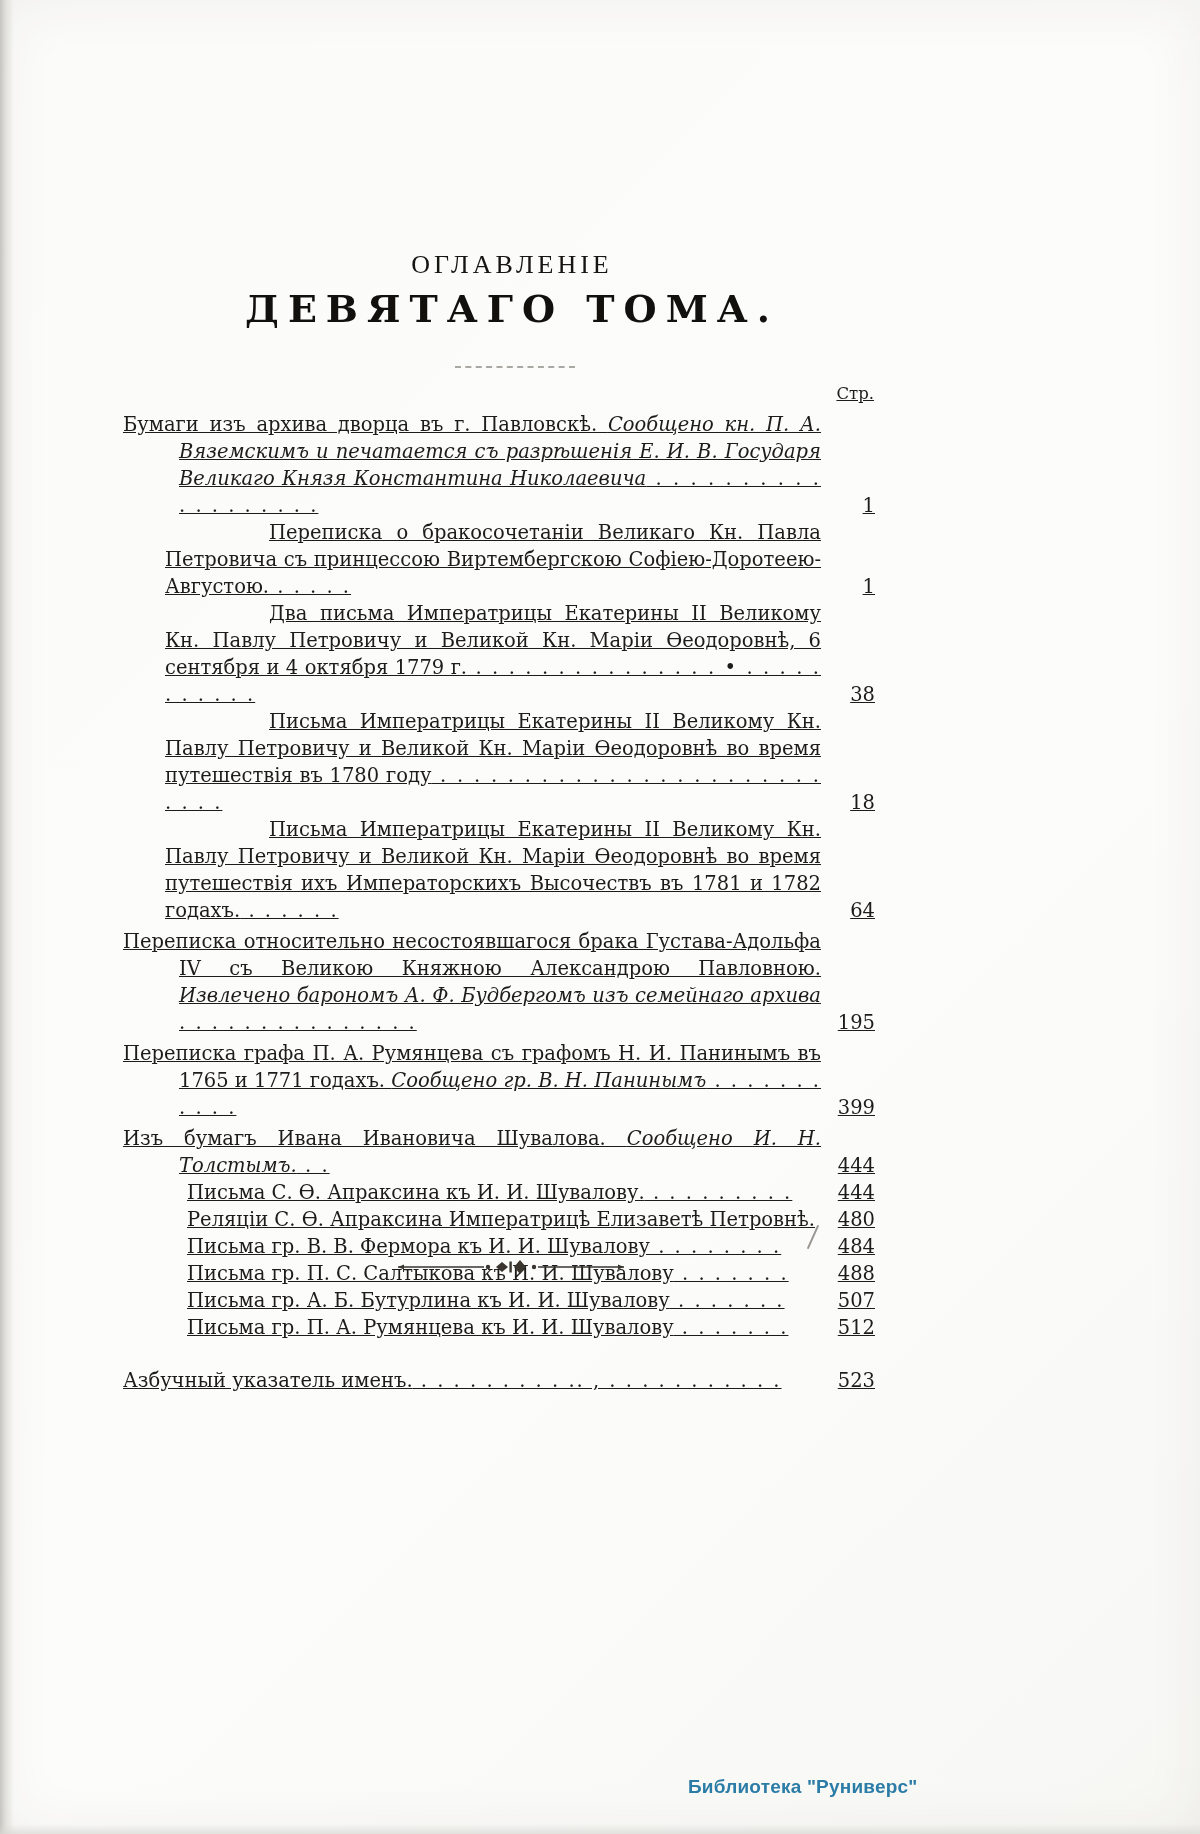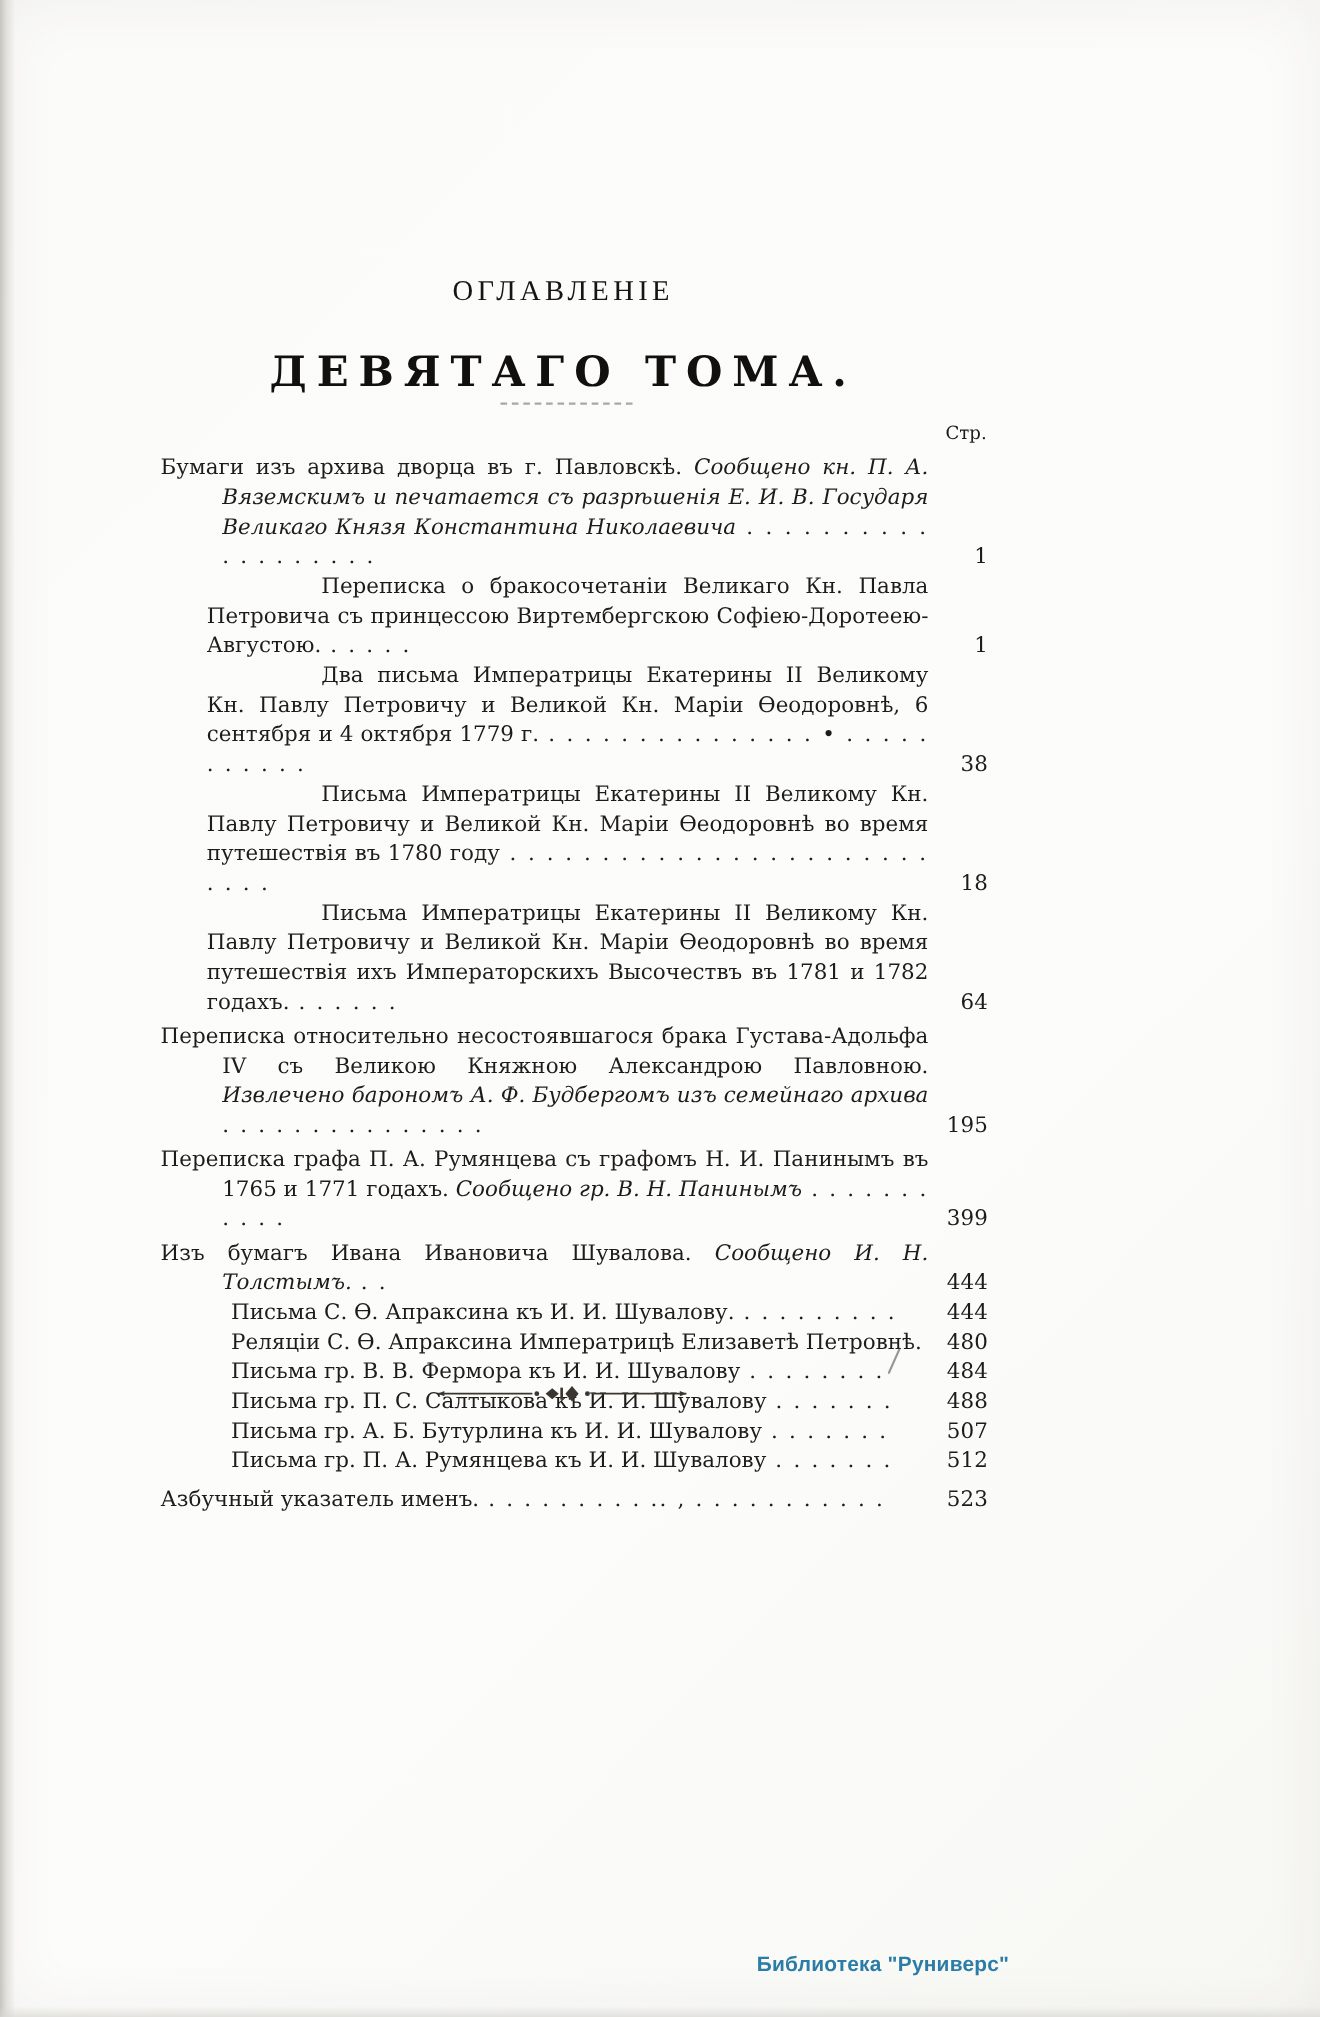--- a/index.html
+++ b/index.html
@@ -25,49 +25,49 @@
     opacity: 0.7;
   }
   .volume-title {
     position: absolute; top: 250px; left: 0; width: 1024px;
     text-align: center;
     font-size: 26px; letter-spacing: 4px;
     color: #171512;
     font-family: Liberation Serif, serif;
   }
   .contents-heading {
-    position: absolute; top: 315px; left: 0; width: 1024px;
+    position: absolute; top: 286px; left: 0; width: 1024px;
     text-align: center;
     font-size: 38px; font-weight: 700; letter-spacing: 9px;
     color: #12100d;
   }
   .heading-rule {
     position: absolute; top: 366px; left: 455px; width: 120px; height: 0;
     border-top: 2px dashed #8f8c86;
     opacity: 0.75;
   }
   .toc {
-    position: absolute; top: 380px; left: 146px; width: 752px;
-    font-size: 19.5px; line-height: 27px;
+    position: absolute; top: 380px; left: 123px; width: 752px;
+    font-size: 19.5px; line-height: 27px; text-decoration: underline;
   }
   .page-col-header {
     text-align: right;
     font-size: 16.5px;
     margin-bottom: 3px;
     padding-right: 1px;
   }
   .toc-entry {
     display: grid;
     grid-template-columns: 1fr 50px;
     column-gap: 4px;
   }
   .toc-entry.main  { margin-top: 4px; }
   .toc-entry.sub   { margin-top: 0; }
   .toc-entry.deep  { margin-top: 0; }
-  .toc-entry.index { margin-top: 8px; gap: 29px; }
+  .toc-entry.index { margin-top: 26px; gap: 29px; }
   .entry-text { text-align: justify; }
   .main .entry-text { padding-left: 56px; text-indent: -56px; }
   .sub  .entry-text { text-indent: 104px; margin-left: 42px; }
   .deep .entry-text { margin-left: 64px; }
   .seg.italic { font-style: italic; }
   .dots { letter-spacing: 2px; white-space: normal; }
   .entry-page {
     align-self: end;
     text-align: right;
   }

